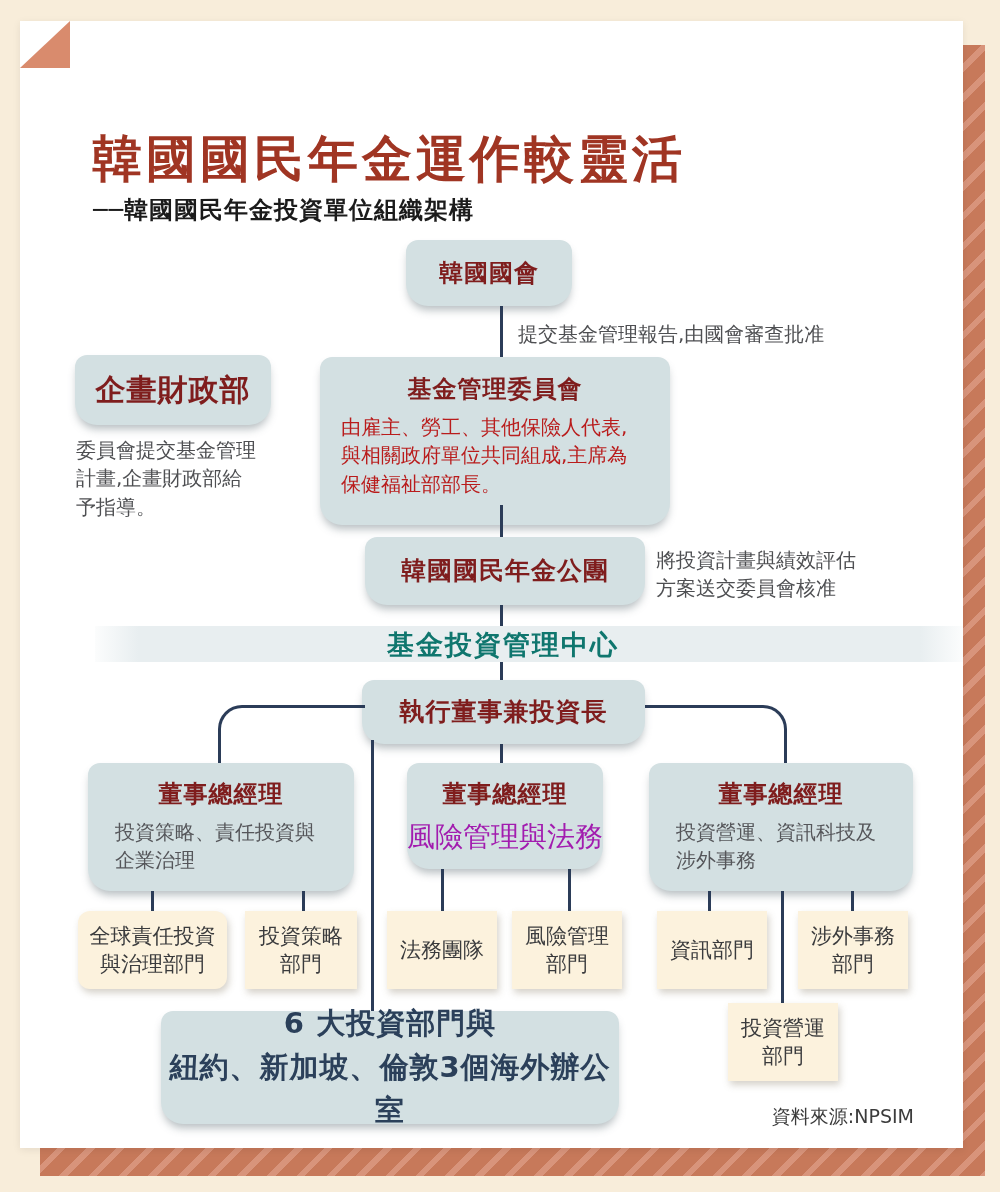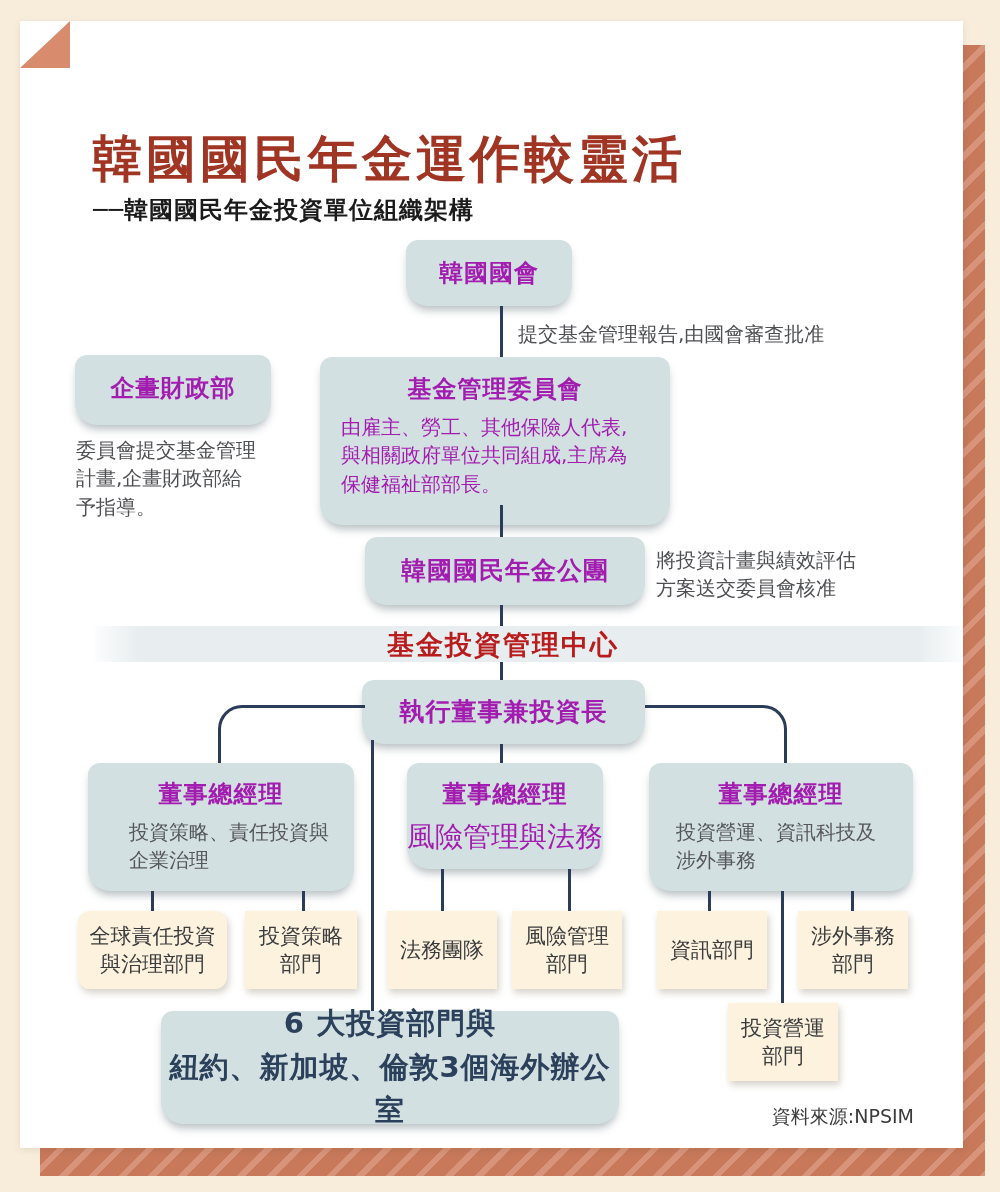--- a/index.html
+++ b/index.html
@@ -49,21 +49,21 @@
   
   .box{
     position:absolute;
     background:#d3e0e2;
     border-radius:12px 12px 22px 22px;
     box-shadow:0 6px 9px -2px rgba(96,110,118,0.45);
     color:#2b405a;
     text-align:center;
   }
   .box .box-title{
-    font-weight:700;color:#a21caf;
+    font-weight:700;color:#7f1d1d;
   }
   .creambox{
     position:absolute;
     background:#fcf2dd;
     box-shadow:2px 4px 7px rgba(120,105,80,0.30);
     color:#3a3b3d;
     display:flex;align-items:center;justify-content:center;
     text-align:center;font-size:21px;line-height:1.35;
     white-space:pre-line;
   }
@@ -85,21 +85,21 @@
   }
   .multiline{white-space:pre-line;}
   
   .band{
     position:absolute;left:95px;top:626px;width:868px;height:36px;
     background:linear-gradient(90deg,rgba(232,238,240,0.15),#e8eef0 5%,#e8eef0 95%,rgba(232,238,240,0.15));
   }
   .band-label{
     position:absolute;left:503px;top:626px;height:36px;line-height:38px;
     transform:translateX(-50%);
-    font-weight:700;font-size:27px;letter-spacing:2px;color:#b91c1c;
+    font-weight:700;font-size:27px;letter-spacing:2px;color:#0f766e;
   }
   .source{
     position:absolute;right:86px;top:1104px;
     font-size:19px;color:#3c3c3c;
   }
 </style>
 </head>
 <body>
 
 <div class="page">
@@ -111,29 +111,29 @@
   <div class="main-title">韓國國民年金運作較靈活</div>
   <div class="subtitle">──韓國國民年金投資單位組織架構</div>
 
   <div class="box" style="left:406px;top:240px;width:166px;height:66px;">
     <div class="box-title" style="line-height:66px;font-size:24px;letter-spacing:1px;">韓國國會</div>
   </div>
   <div class="vline" style="left:500px;top:306px;height:54px;"></div>
   <div class="note" style="left:518px;top:320px;">提交基金管理報告,由國會審查批准</div>
 
   <div class="box" style="left:75px;top:355px;width:196px;height:70px;">
-    <div class="box-title" style="line-height:70px;font-size:24px;letter-spacing:1px;font-family:Liberation Mono, monospace;">企畫財政部</div>
+    <div class="box-title" style="line-height:70px;font-size:30px;letter-spacing:1px;">企畫財政部</div>
   </div>
   <div class="note" style="left:76px;top:436px;width:220px;">委員會提交基金管理
 計畫,企畫財政部給
 予指導。</div>
 
   <div class="box" style="left:320px;top:357px;width:350px;height:168px;">
     <div class="box-title" style="padding-top:16px;font-size:24px;letter-spacing:1px;">基金管理委員會</div>
-    <div class="multiline" style="text-align:left;padding:8px 0 0 21px;font-size:20px;line-height:1.42;color:#a21caf;">由雇主、勞工、其他保險人代表,
+    <div class="multiline" style="text-align:left;padding:8px 0 0 21px;font-size:20px;line-height:1.42;color:#b91c1c;">由雇主、勞工、其他保險人代表,
 與相關政府單位共同組成,主席為
 保健福祉部部長。</div>
   </div>
   <div class="vline" style="left:500px;top:505px;height:33px;"></div>
 
   <div class="box" style="left:365px;top:537px;width:280px;height:68px;">
     <div class="box-title" style="line-height:68px;font-size:25px;letter-spacing:1px;">韓國國民年金公團</div>
   </div>
   <div class="note" style="left:656px;top:546px;">將投資計畫與績效評估
 方案送交委員會核准</div>
@@ -147,21 +147,21 @@
     <div class="box-title" style="line-height:64px;font-size:25px;letter-spacing:1px;">執行董事兼投資長</div>
   </div>
 
   <div class="branch left" style="left:218px;top:705px;width:144px;height:58px;"></div>
   <div class="branch right" style="left:645px;top:705px;width:139px;height:58px;"></div>
   <div class="vline" style="left:500px;top:744px;height:20px;"></div>
   <div class="vline" style="left:371px;top:740px;height:272px;"></div>
 
   <div class="box" style="left:88px;top:763px;width:266px;height:128px;">
     <div class="box-title" style="padding-top:15px;font-size:24px;letter-spacing:1px;">董事總經理</div>
-    <div class="multiline" style="text-align:left;padding:8px 0 0 41px;font-size:20px;line-height:1.42;color:#55565a;">投資策略、責任投資與
+    <div class="multiline" style="text-align:left;padding:8px 0 0 27px;font-size:20px;line-height:1.42;color:#55565a;">投資策略、責任投資與
 企業治理</div>
   </div>
   <div class="box" style="left:407px;top:763px;width:196px;height:106px;">
     <div class="box-title" style="padding-top:15px;font-size:24px;letter-spacing:1px;">董事總經理</div>
     <div style="padding-top:8px;font-size:28px;color:#a21caf;">風險管理與法務</div>
   </div>
   <div class="box" style="left:649px;top:763px;width:264px;height:128px;">
     <div class="box-title" style="padding-top:15px;font-size:24px;letter-spacing:1px;">董事總經理</div>
     <div class="multiline" style="text-align:left;padding:8px 0 0 27px;font-size:20px;line-height:1.42;color:#55565a;">投資營運、資訊科技及
 涉外事務</div>

